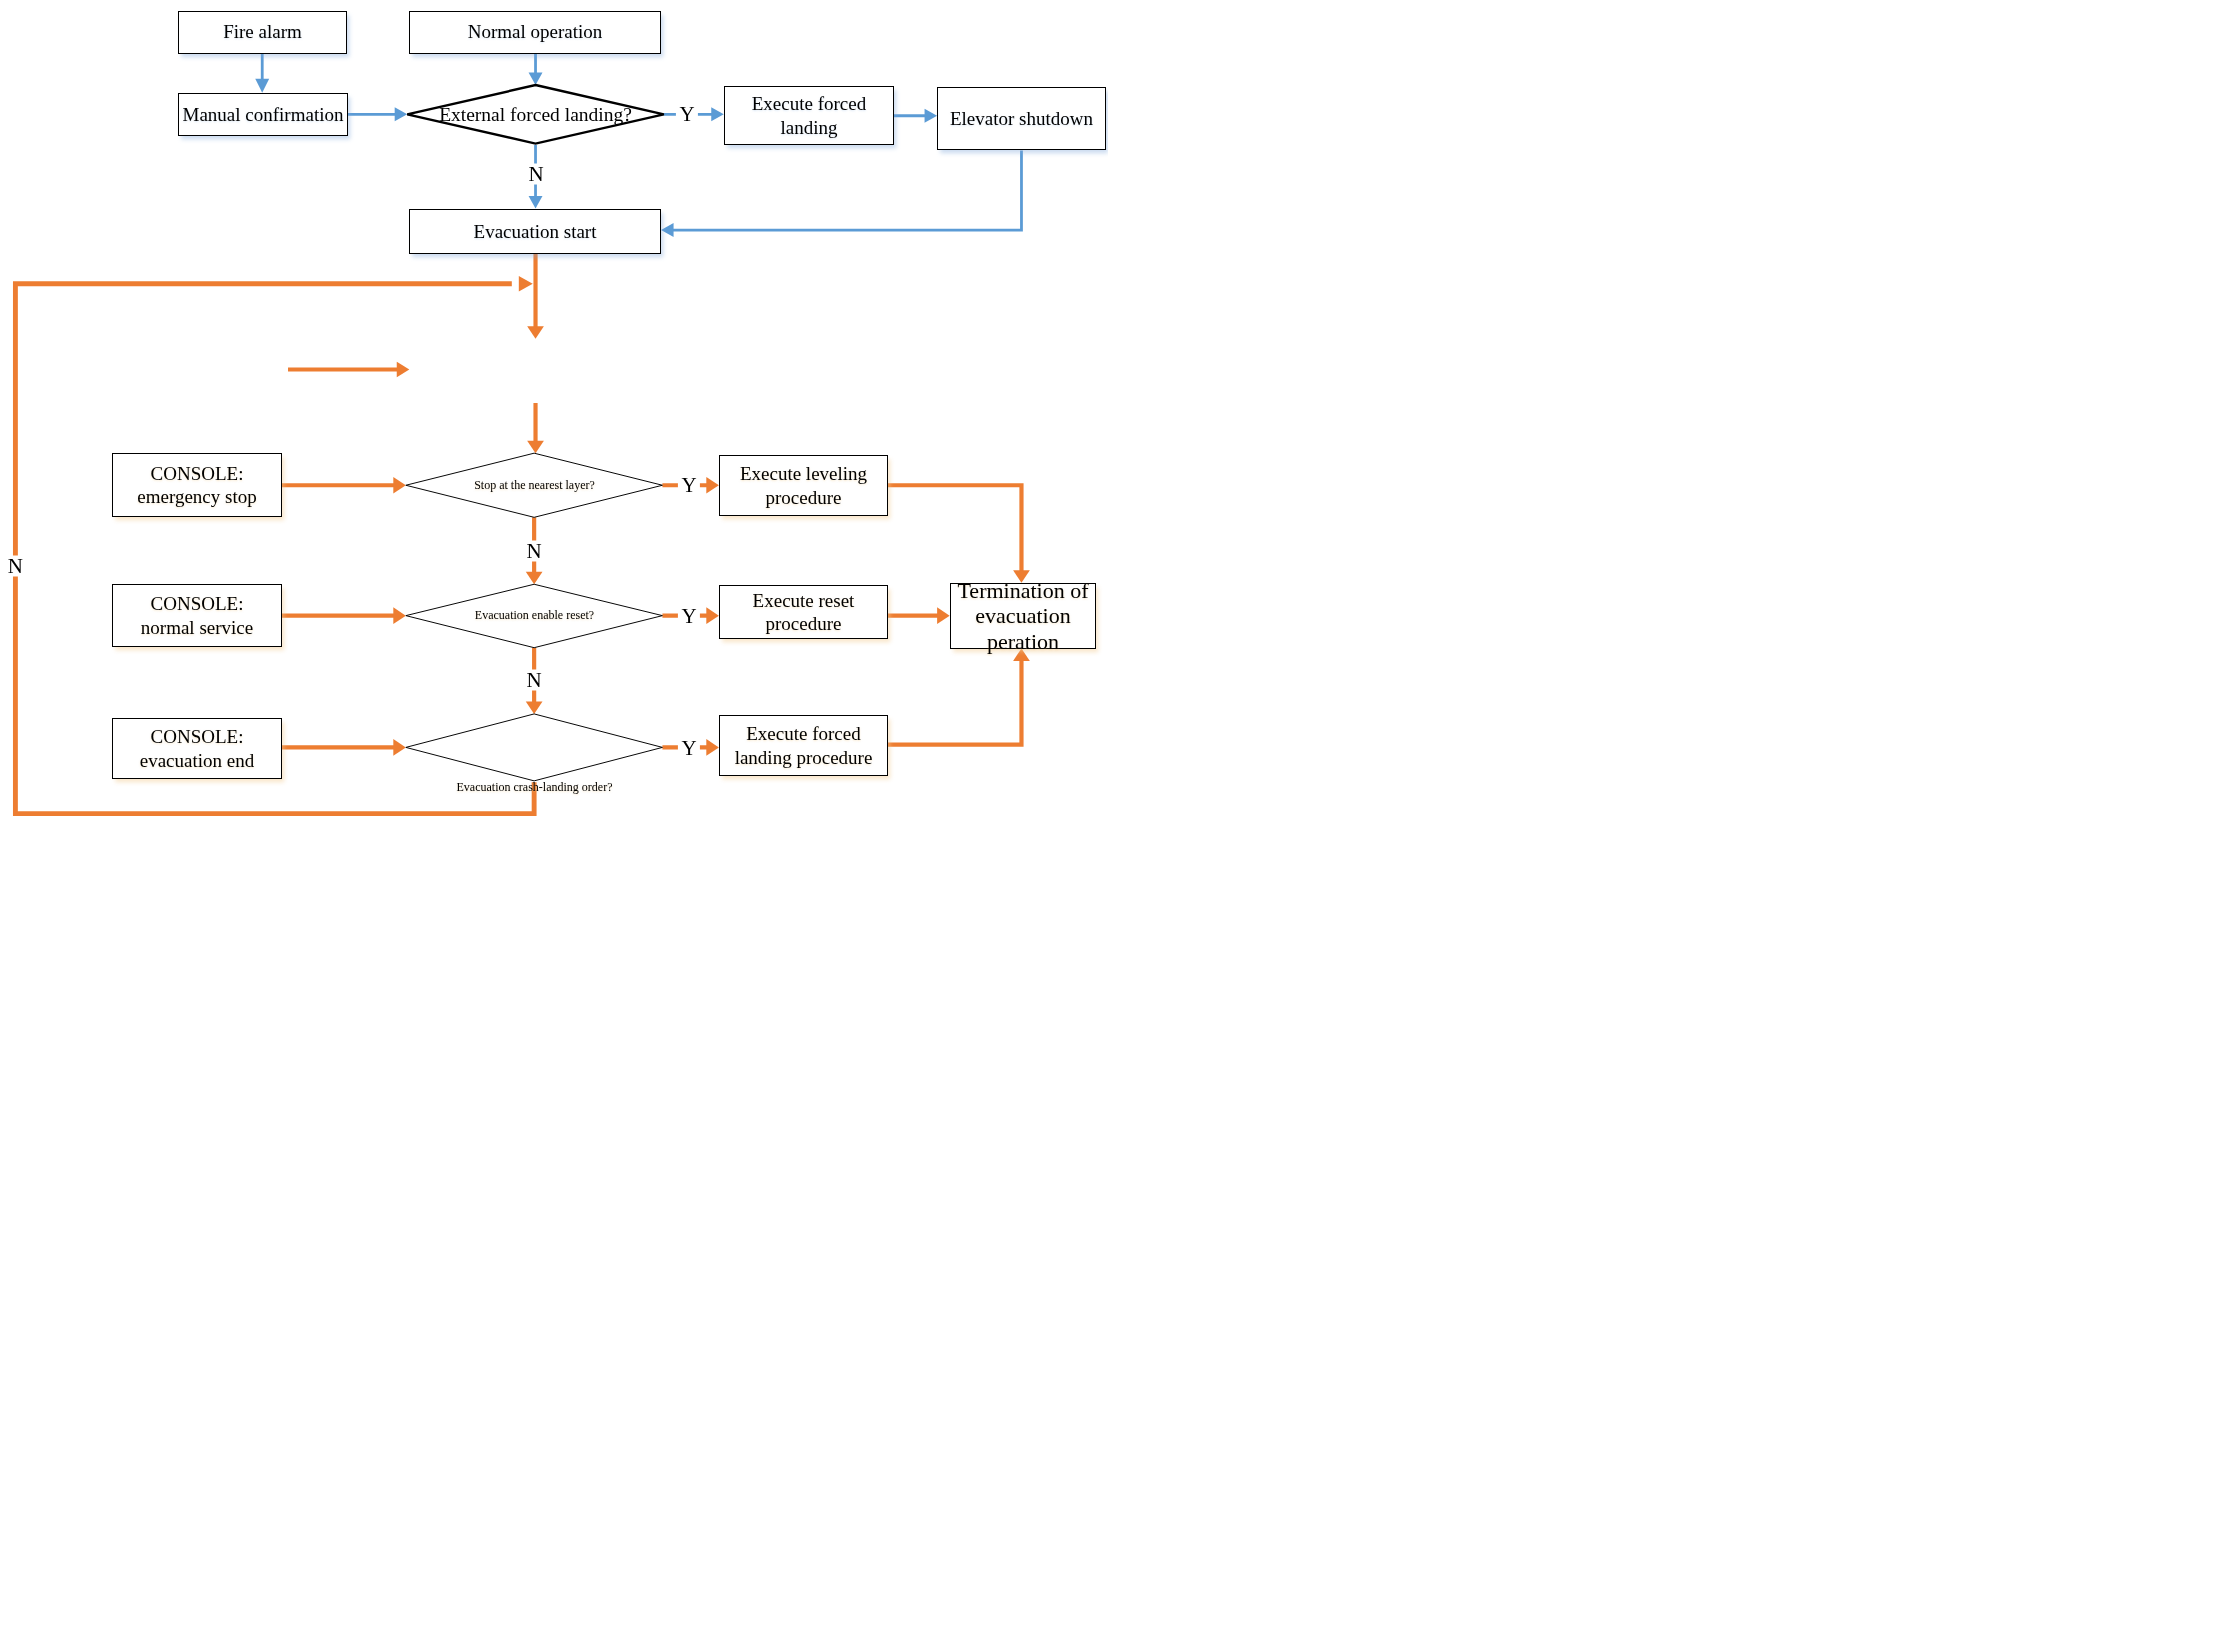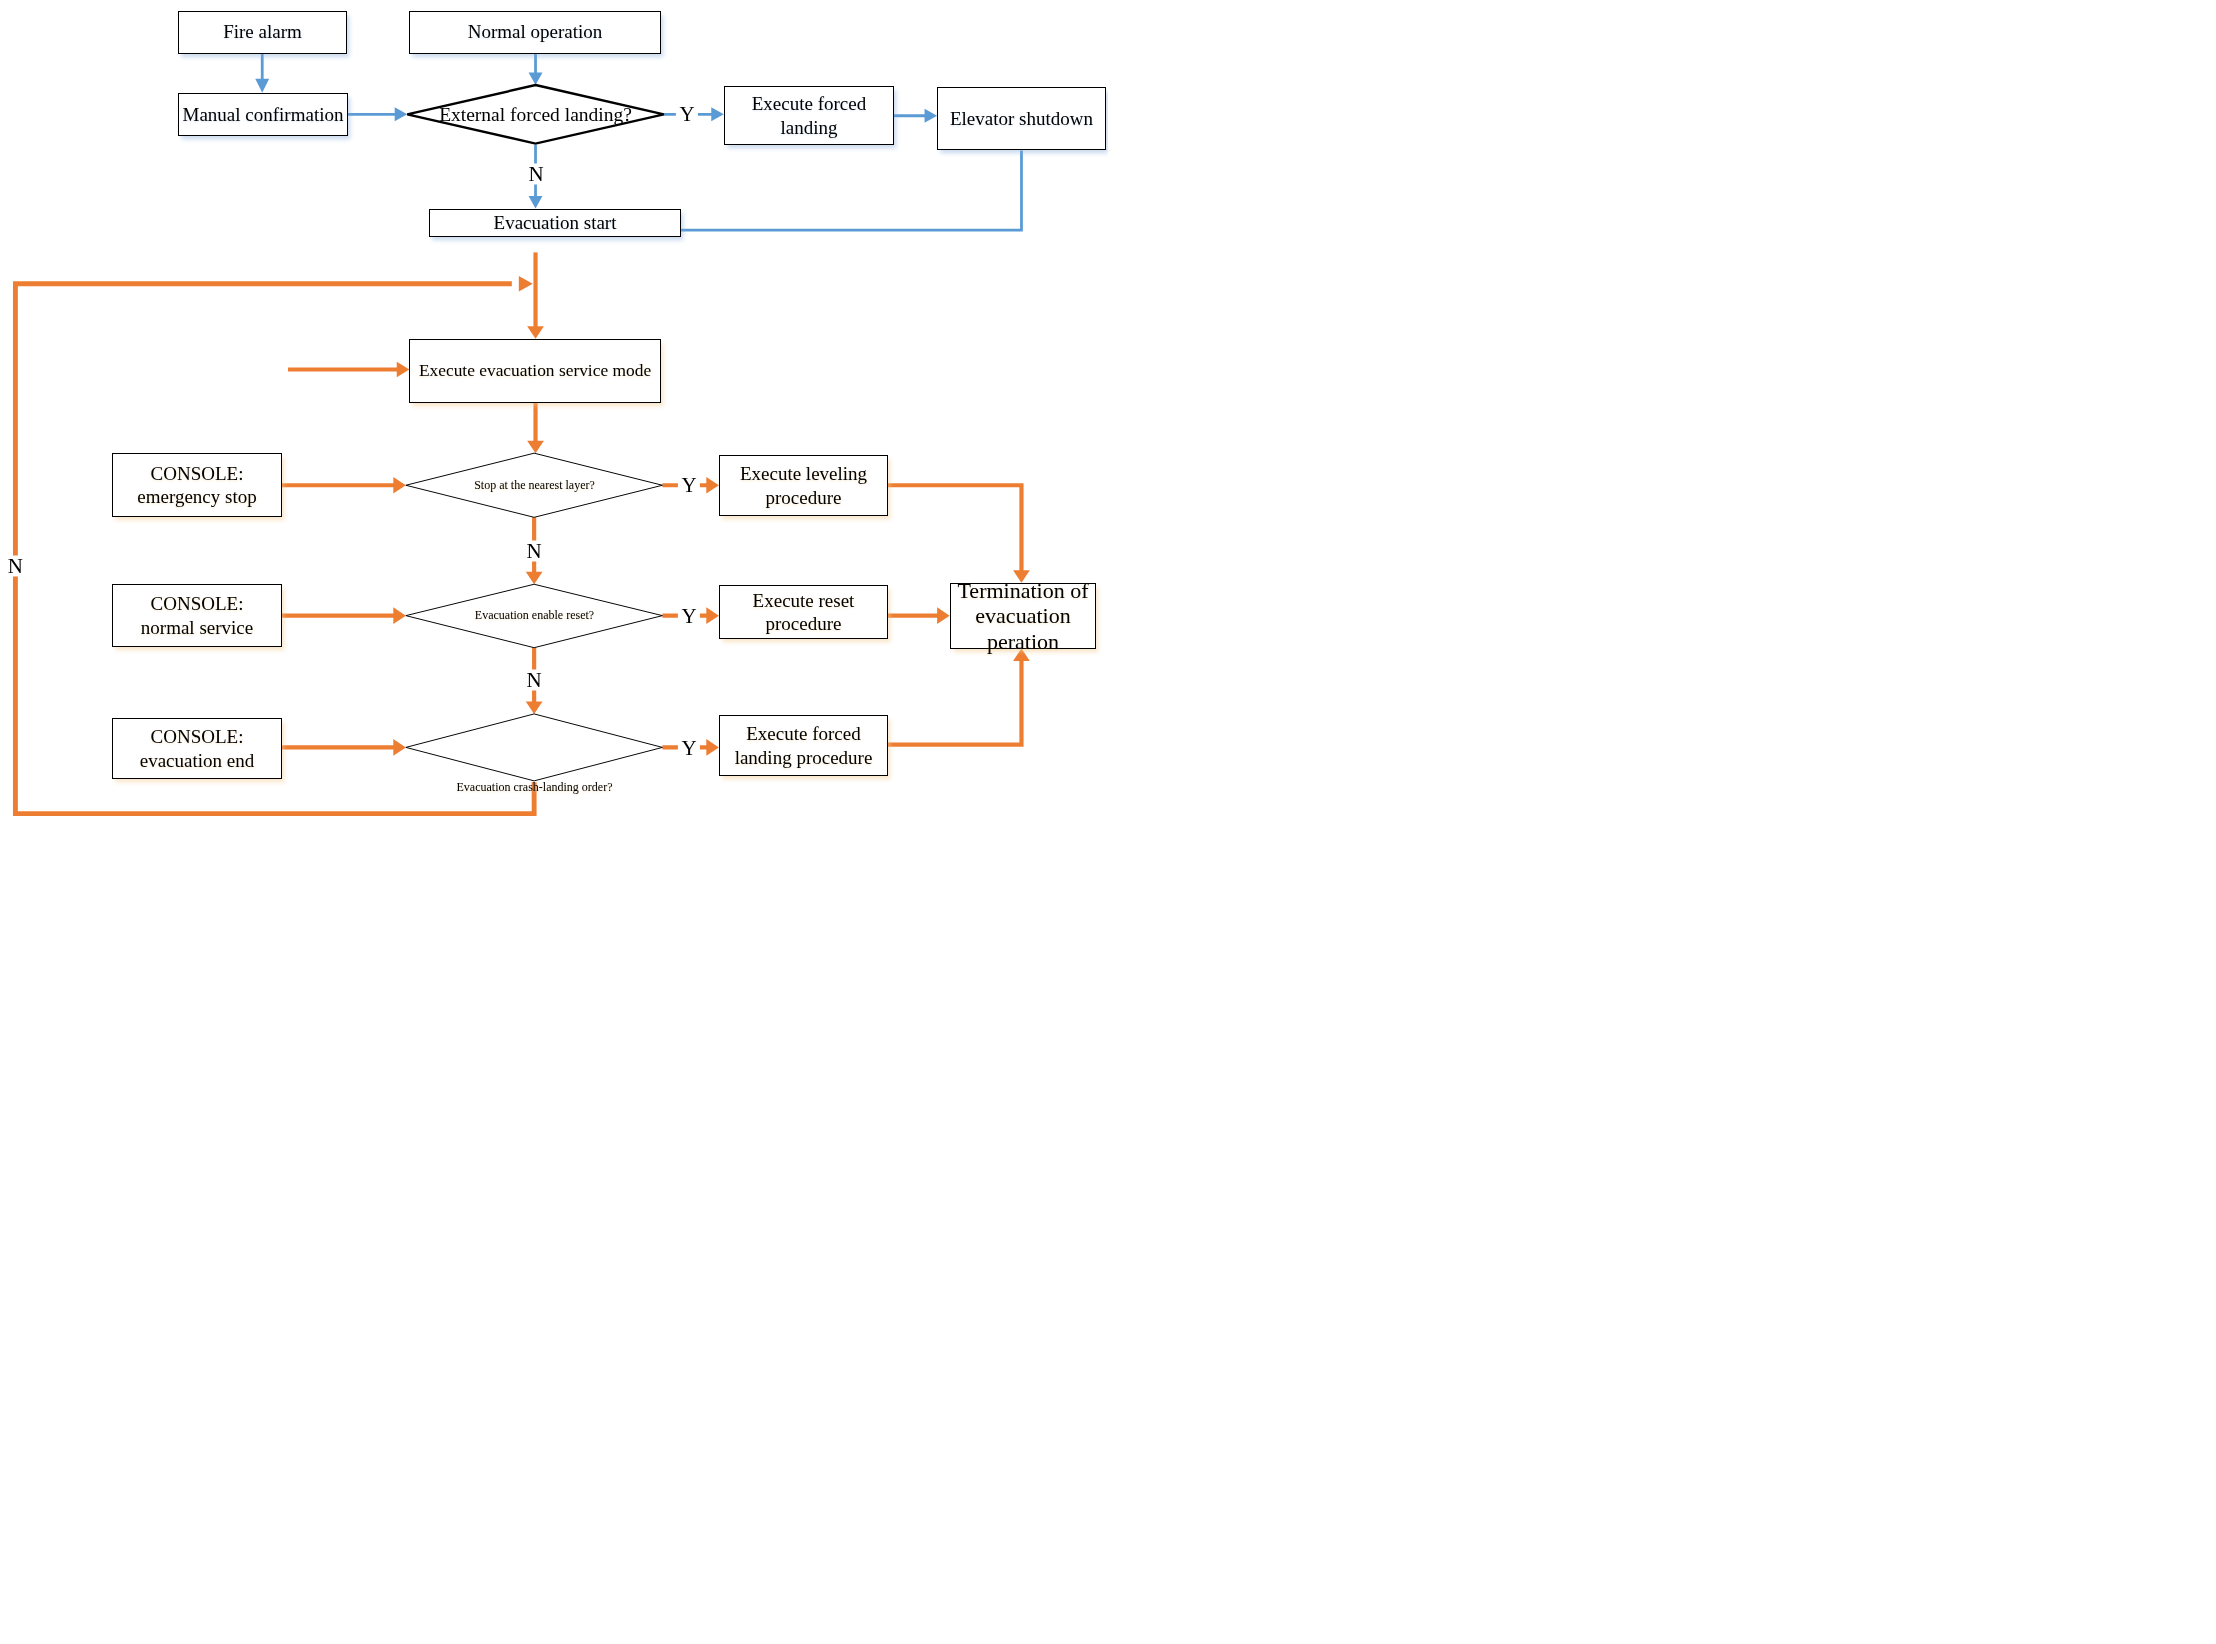--- a/index.html
+++ b/index.html
@@ -111,28 +111,25 @@
   </div>
 
   <div class="box cool" style="left:724px;top:86px;width:170px;height:59px;">
     <div class="lbl">Execute forced landing</div>
   </div>
 
   <div class="box cool" style="left:937px;top:87px;width:169px;height:63px;">
     <div class="lbl">Elevator shutdown</div>
   </div>
 
-  <div class="box cool" style="left:429px;top:209px;width:252px;height:28px;text-align:right;">
+  <div class="box cool" style="left:409px;top:209px;width:252px;height:45px;text-align:right;">
     <div class="lbl">Evacuation start</div>
   </div>
 
 
-  <div class="box warm" style="left:409px;top:339px;width:252px;height:64px;">
-    <div class="lbl nowrap" style="font-size:17.4px;">Execute evacuation service mode</div>
-  </div>
 
   <div class="box warm" style="left:112px;top:453px;width:170px;height:64px;border-width:1.7px;">
     <div class="nline">CONSOLE:</div>
     <div class="nline">emergency stop</div>
   </div>
 
   <div class="box warm" style="left:112px;top:584px;width:170px;height:63px;border-width:1.7px;">
     <div class="nline">CONSOLE:</div>
     <div class="nline">normal service</div>
   </div>

